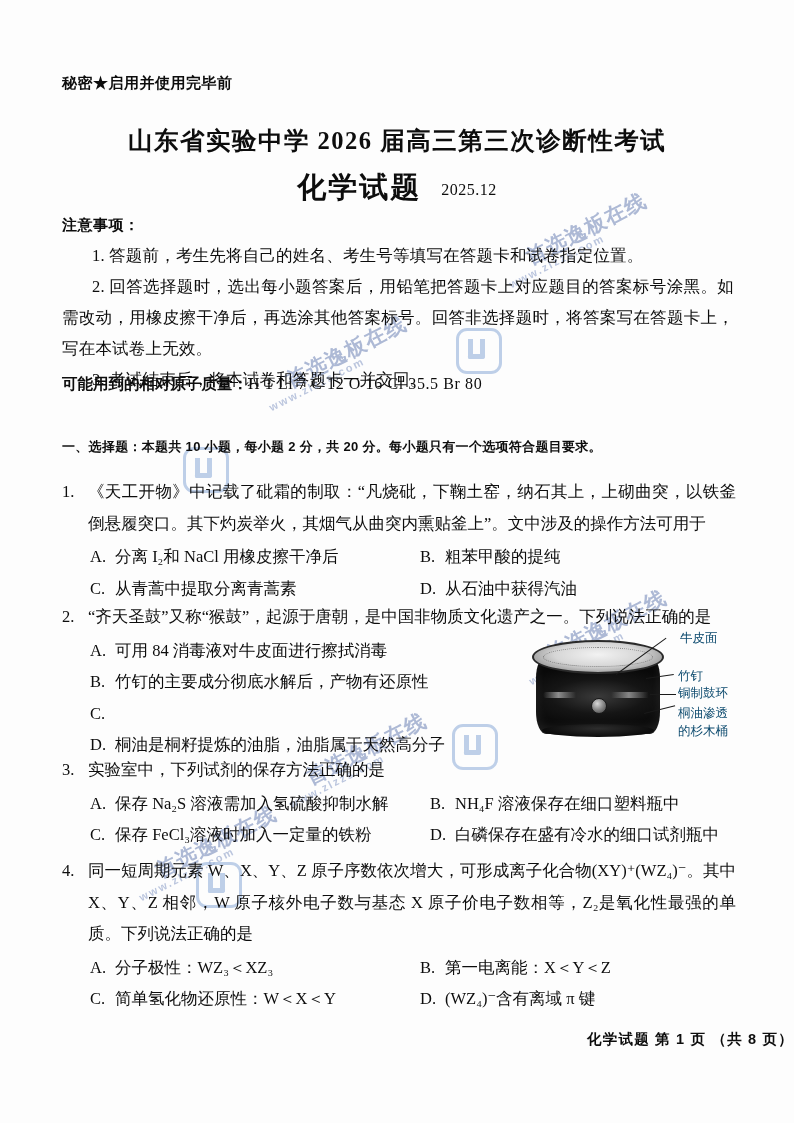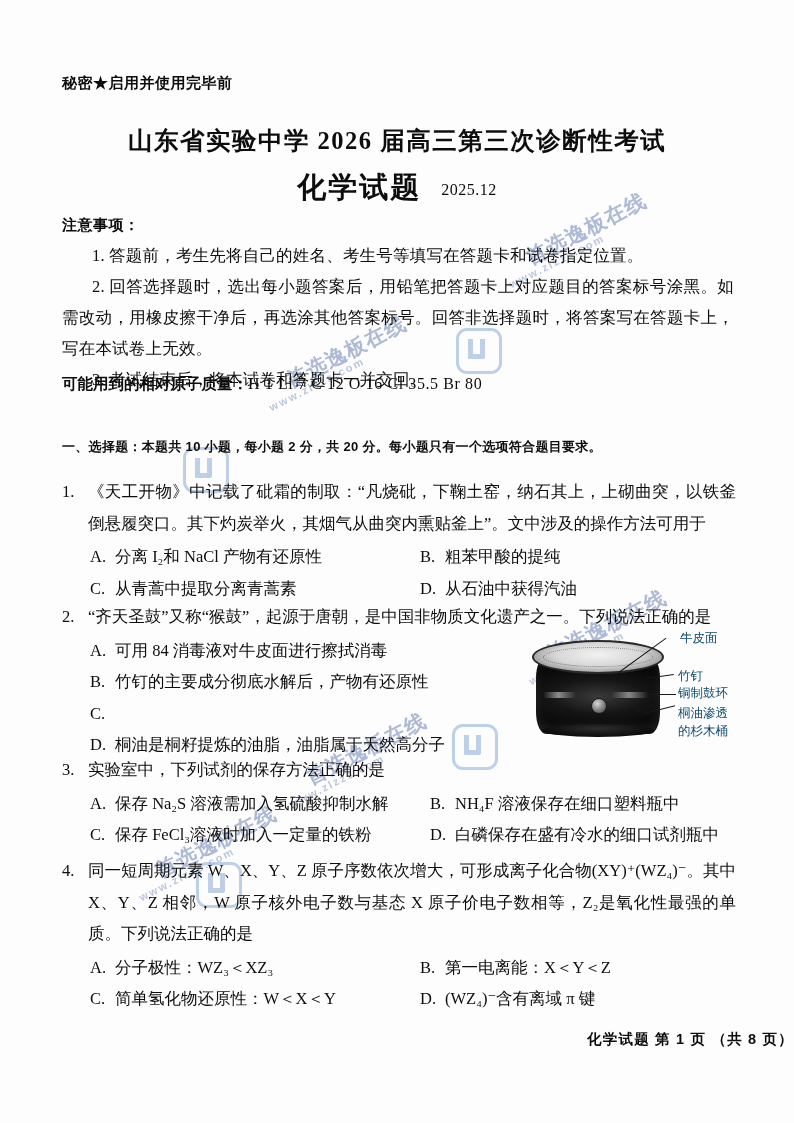--- a/index.html
+++ b/index.html
@@ -375,21 +375,21 @@
 
     <div class="question" style="top:476px;">
       <div class="q-body">
         <span class="q-num">1.</span>
         <span>《天工开物》中记载了砒霜的制取：“凡烧砒，下鞠土窑，纳石其上，上砌曲突，以铁釜倒悬履突口。其下灼炭举火，其烟气从曲突内熏贴釜上”。文中涉及的操作方法可用于</span>
       </div>
       <div class="opts">
         <div class="opt-row">
           <div class="opt opt-col-a">
             <span class="letter">A.</span>
-            <span>分离 I₂和 NaCl 产物有还原性</span>
+            <span>分离 I₂和 NaCl 用橡皮擦干净后</span>
           </div>
           <div class="opt opt-col-b">
             <span class="letter">B.</span>
             <span>粗苯甲酸的提纯</span>
           </div>
         </div>
         <div class="opt-row">
           <div class="opt opt-col-a">
             <span class="letter">C.</span>
             <span>从青蒿中提取分离青蒿素</span>

